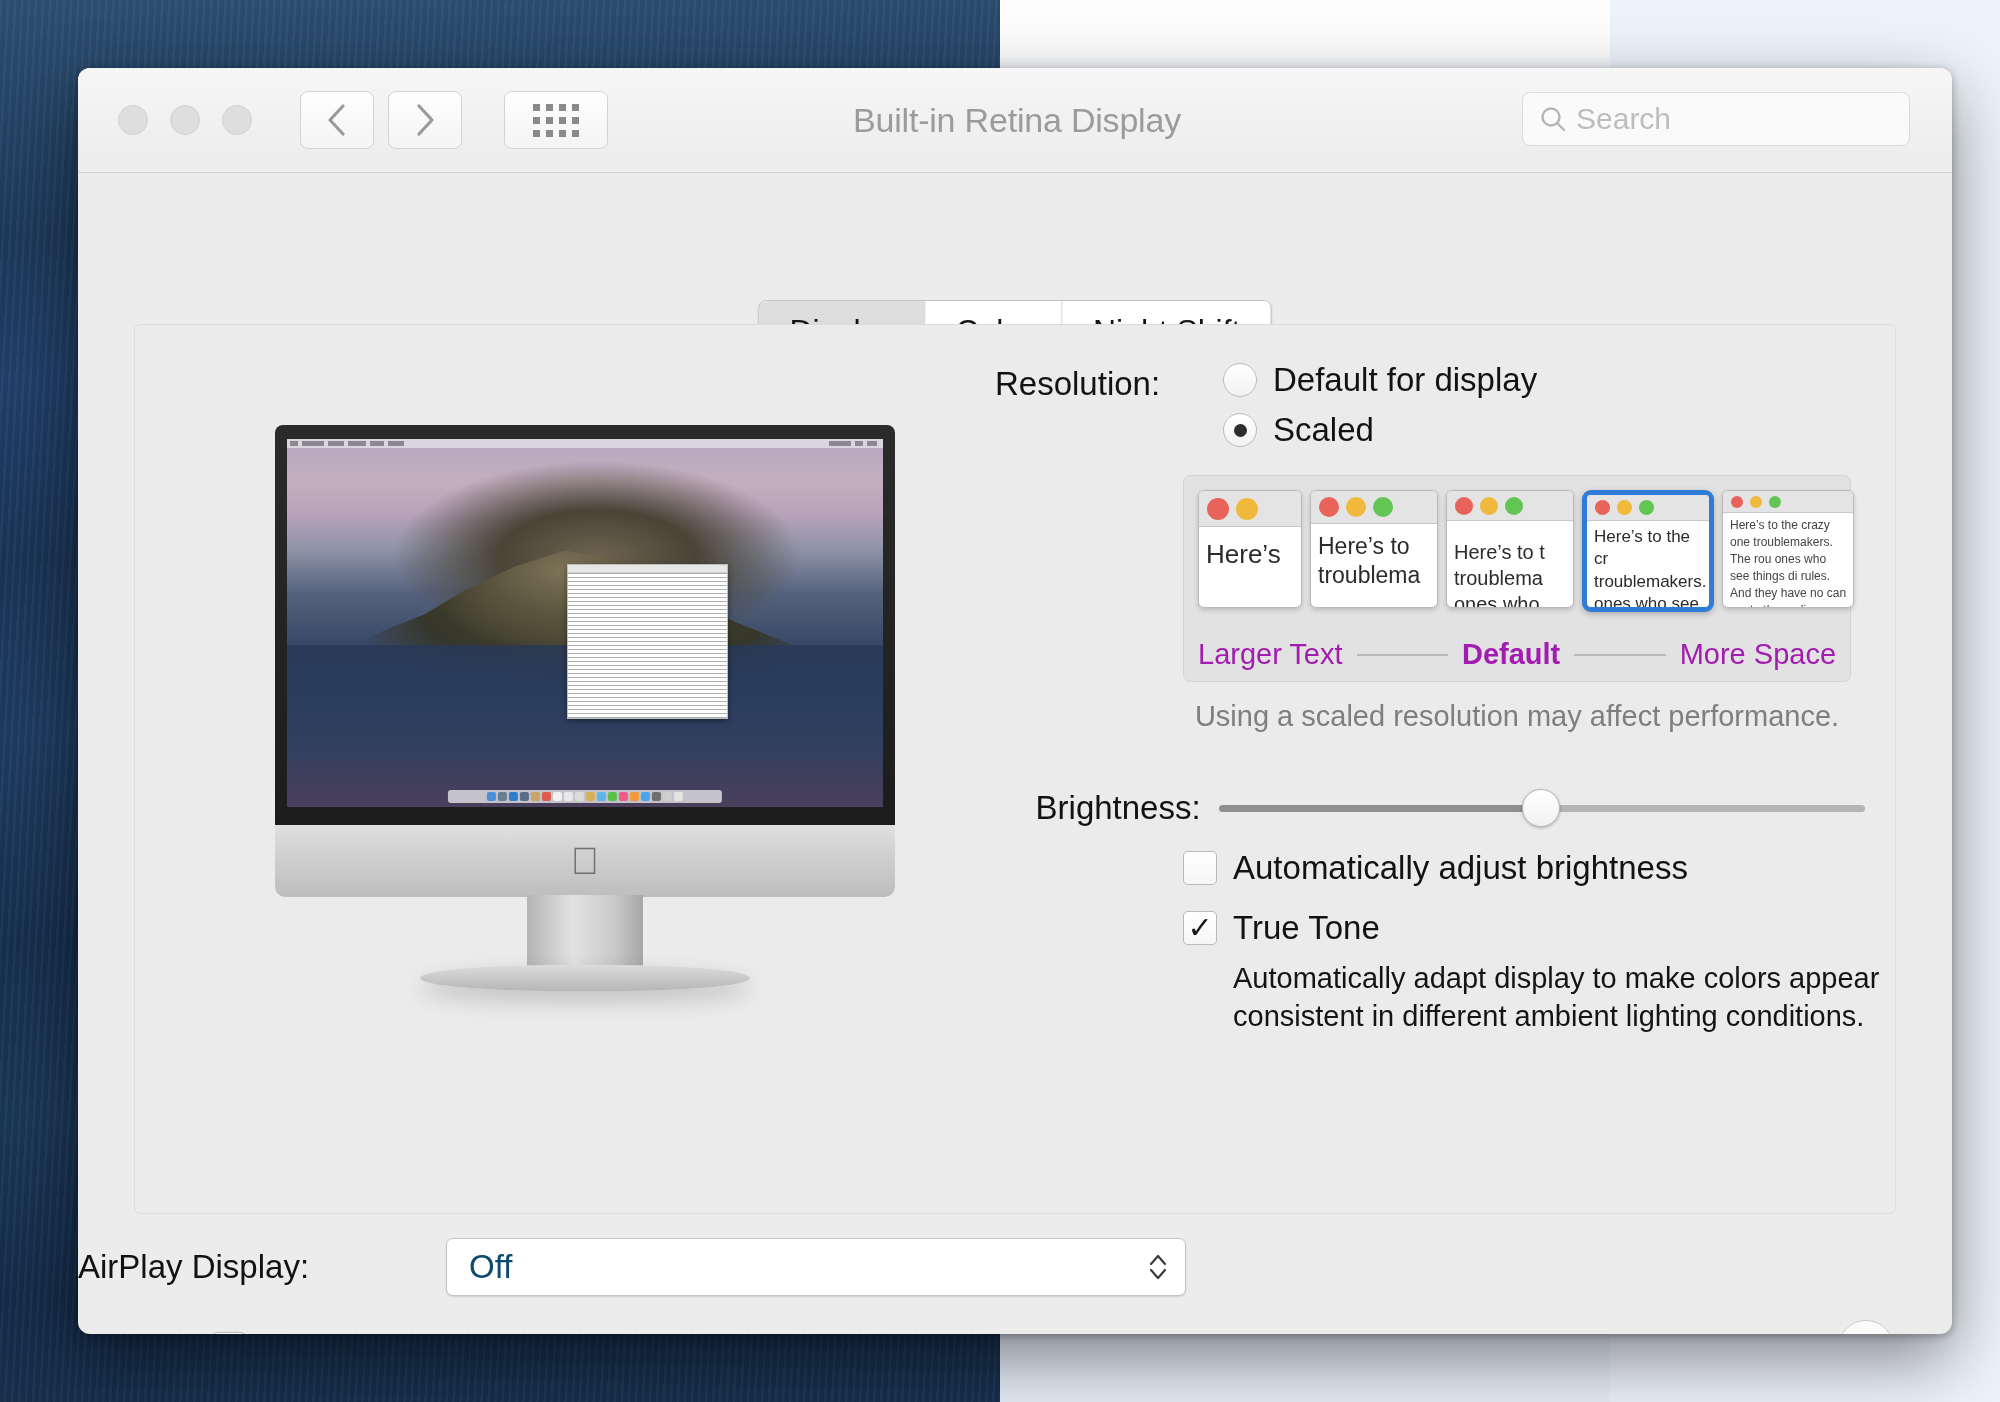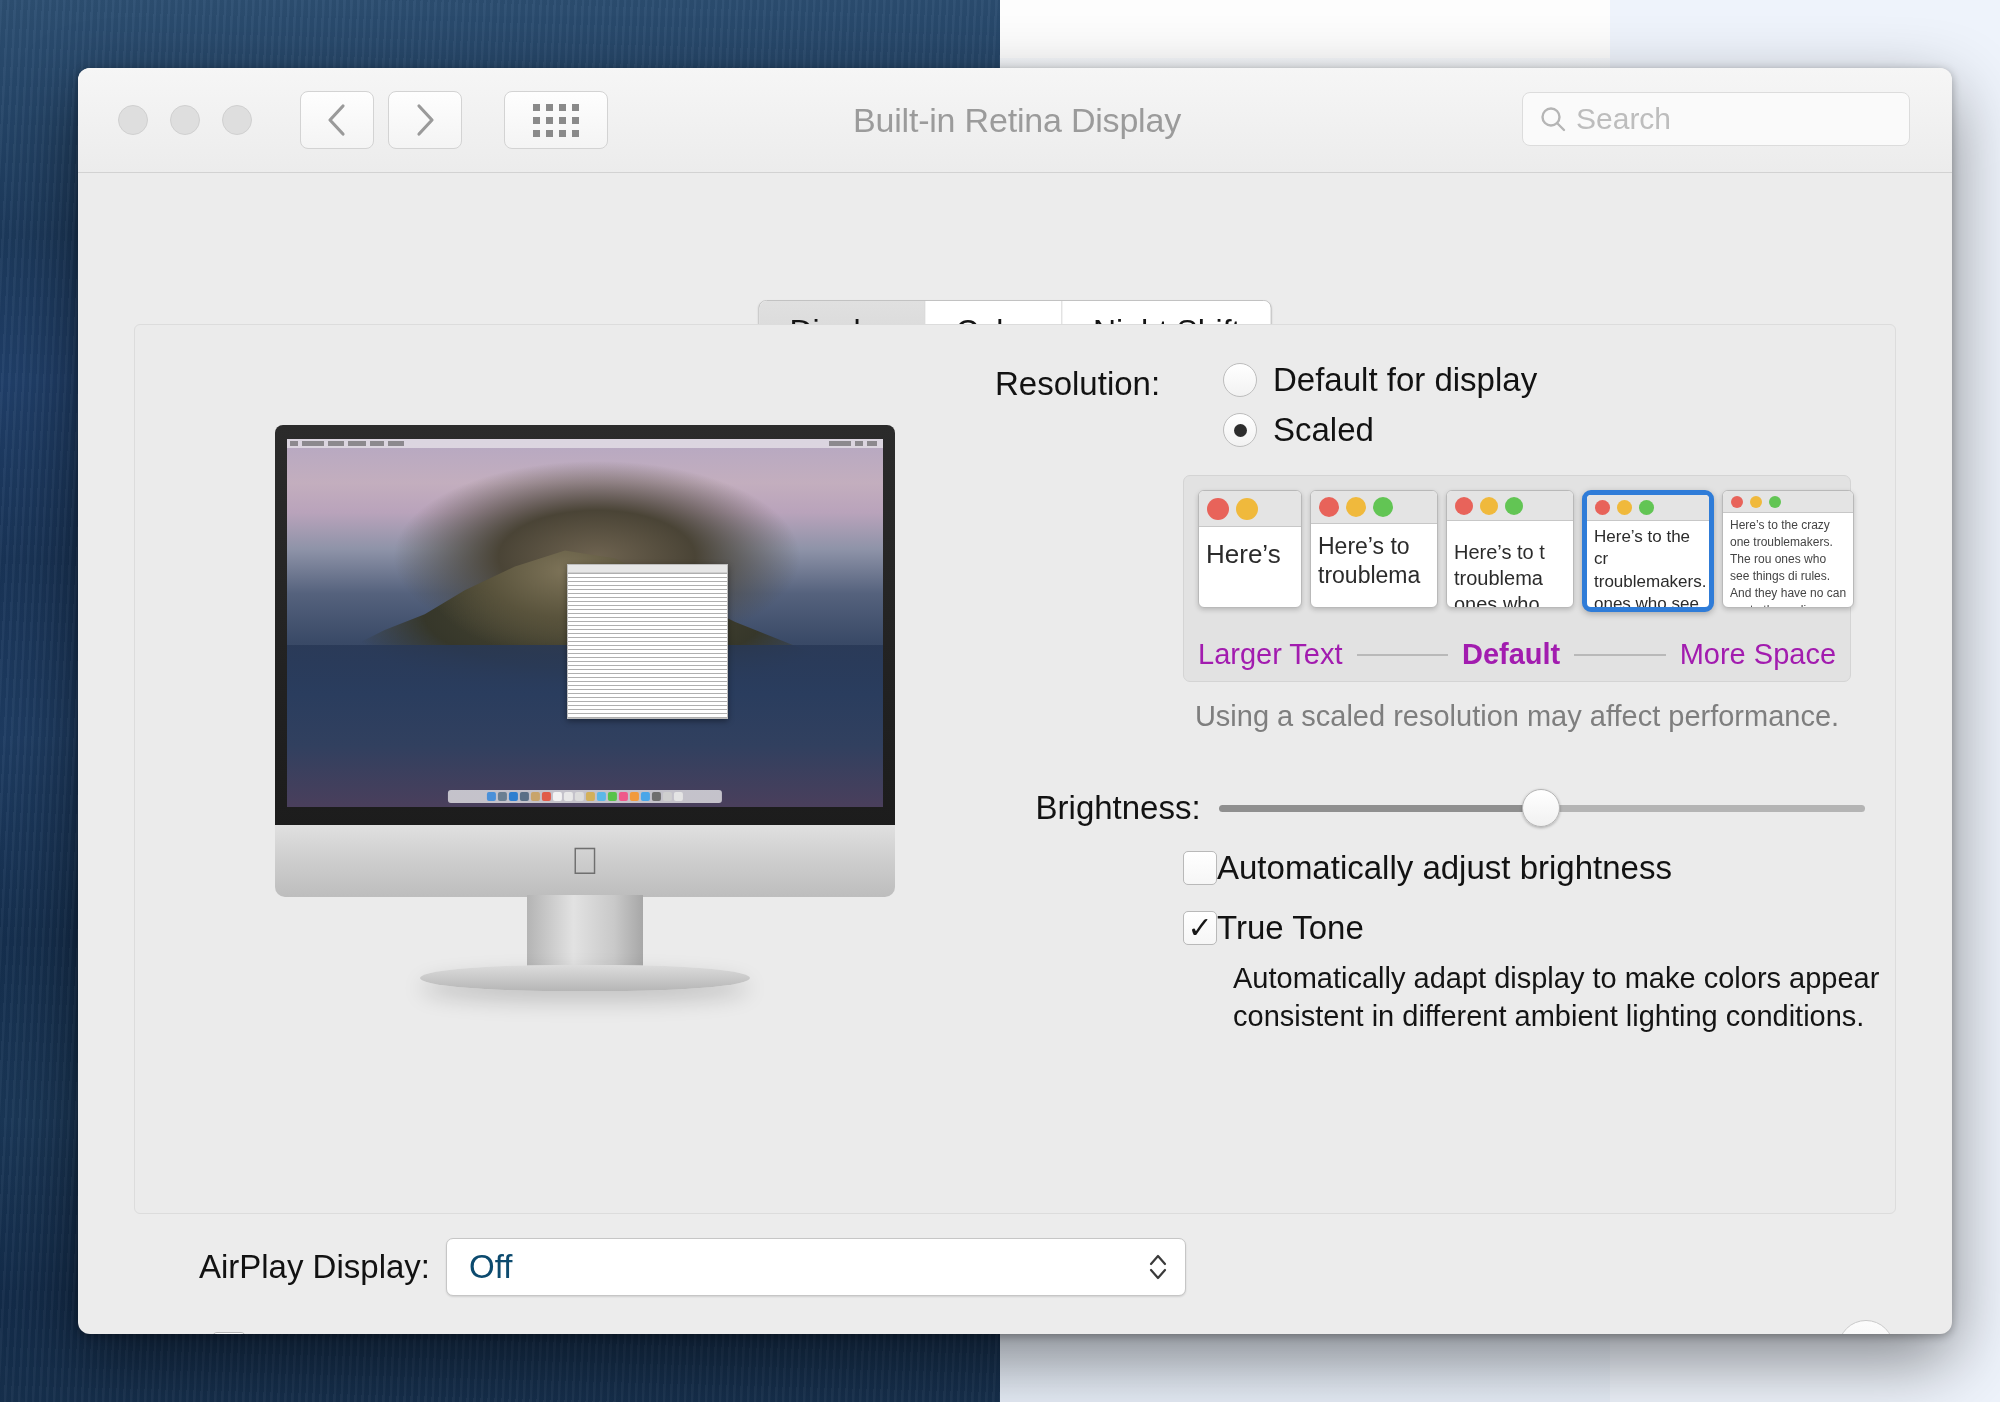--- a/index.html
+++ b/index.html
@@ -234,39 +234,39 @@
     display:flex; align-items:center;
   }
   #slider .track { position:absolute; left:0; right:0; height:7px; border-radius:4px;
     background:linear-gradient(90deg,#8f8f8f 0%, #8f8f8f 49%, #b4b4b4 49%, #b4b4b4 100%); }
   #slider .knob {
     position:absolute; left:47%; width:38px; height:38px; border-radius:50%;
     background:linear-gradient(180deg,#fff,#f1f1f1);
     border:1px solid #b5b5b5; box-shadow:0 1px 3px rgba(0,0,0,0.28);
   }
 
-  .check-line { display:flex; align-items:center; margin-left:188px; margin-top:22px; }
+  .check-line { display:flex; align-items:center; gap:16px; margin-left:188px; margin-top:22px; }
   .checkbox {
     width:34px; height:34px; border-radius:5px; flex:none;
     background:linear-gradient(180deg,#fff,#f6f6f6); border:1px solid #b9b9b9;
     display:flex; align-items:center; justify-content:center;
     font-size:30px; color:#171717; line-height:1;
   }
   .check-label { font-size:33px; color:#121212; }
   #truetone-desc {
     margin-left:238px; margin-top:12px; width:660px;
     font-size:29px; line-height:1.32; color:#141414;
   }
 
   
   #airplay-row {
     position:absolute; left:0; top:1170px; width:100%;
     display:flex; align-items:center;
   }
-  #airplay-row .lbl { width:352px; text-align:right; font-size:33px; }
+  #airplay-row .lbl { width:352px; font-size:33px; }
   #airplay-select {
     margin-left:16px; width:740px; height:58px;
     background:#fff; border:1px solid #c6c6c6; border-radius:7px;
     box-shadow:0 1px 2px rgba(0,0,0,0.12);
     display:flex; align-items:center; justify-content:space-between;
     padding:0 16px 0 22px;
   }
   #airplay-select .val { font-size:33px; color:#0c4a6e; }
   .stepper { display:flex; flex-direction:column; gap:2px; color:#3a3a3a; }
   #mirror-row {

